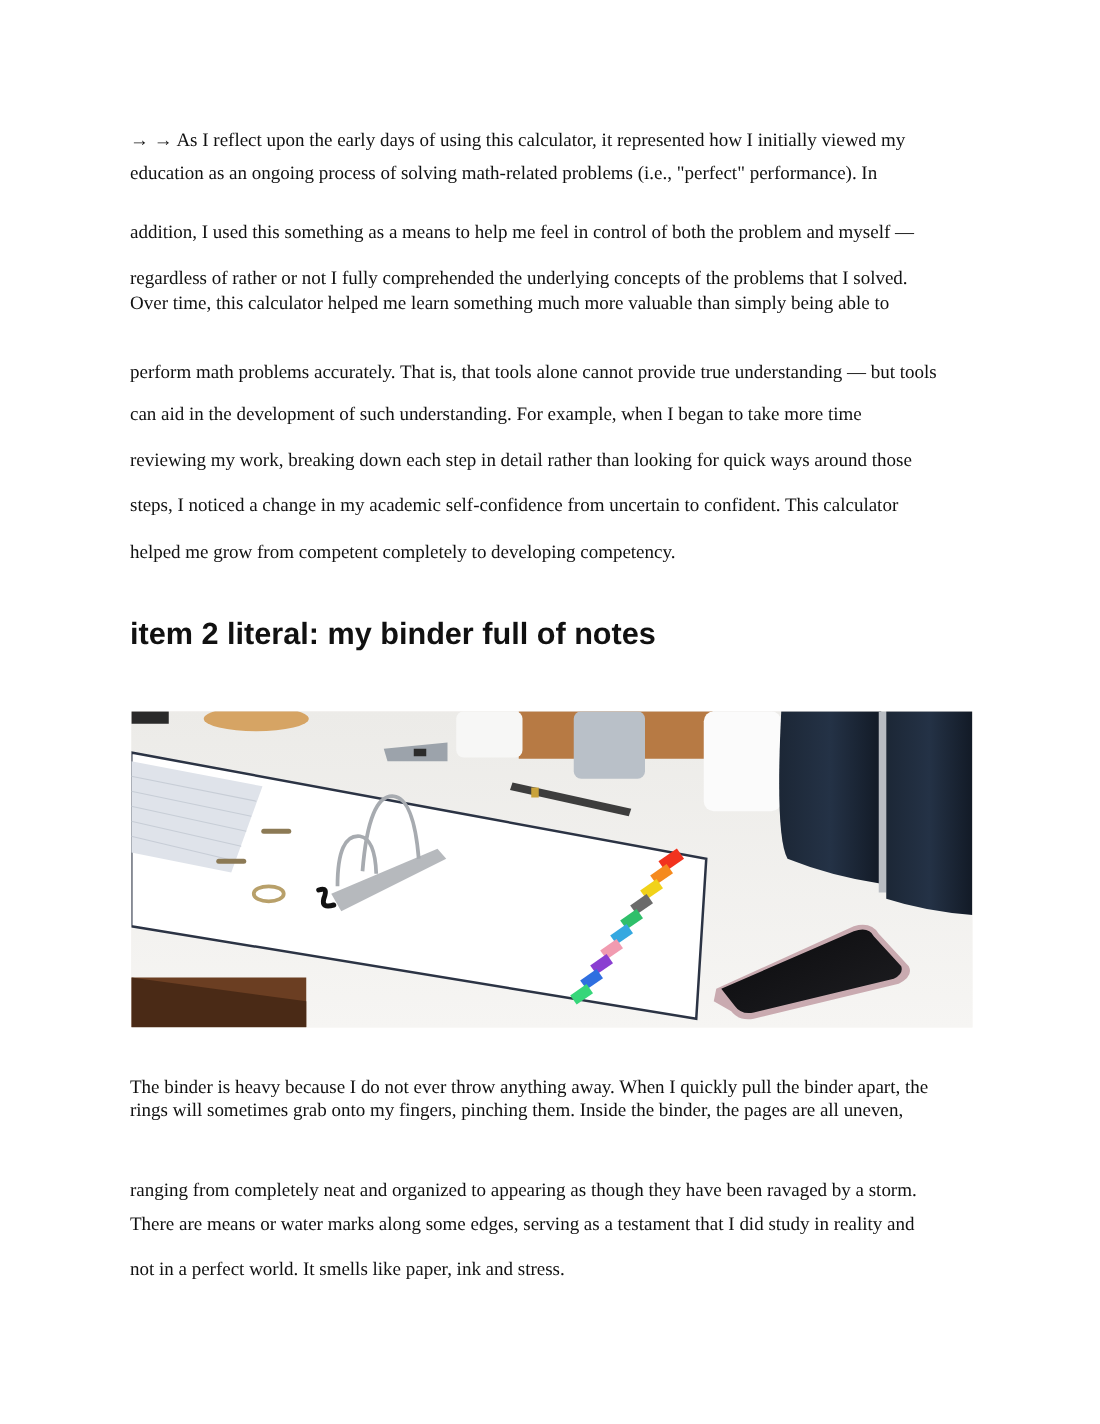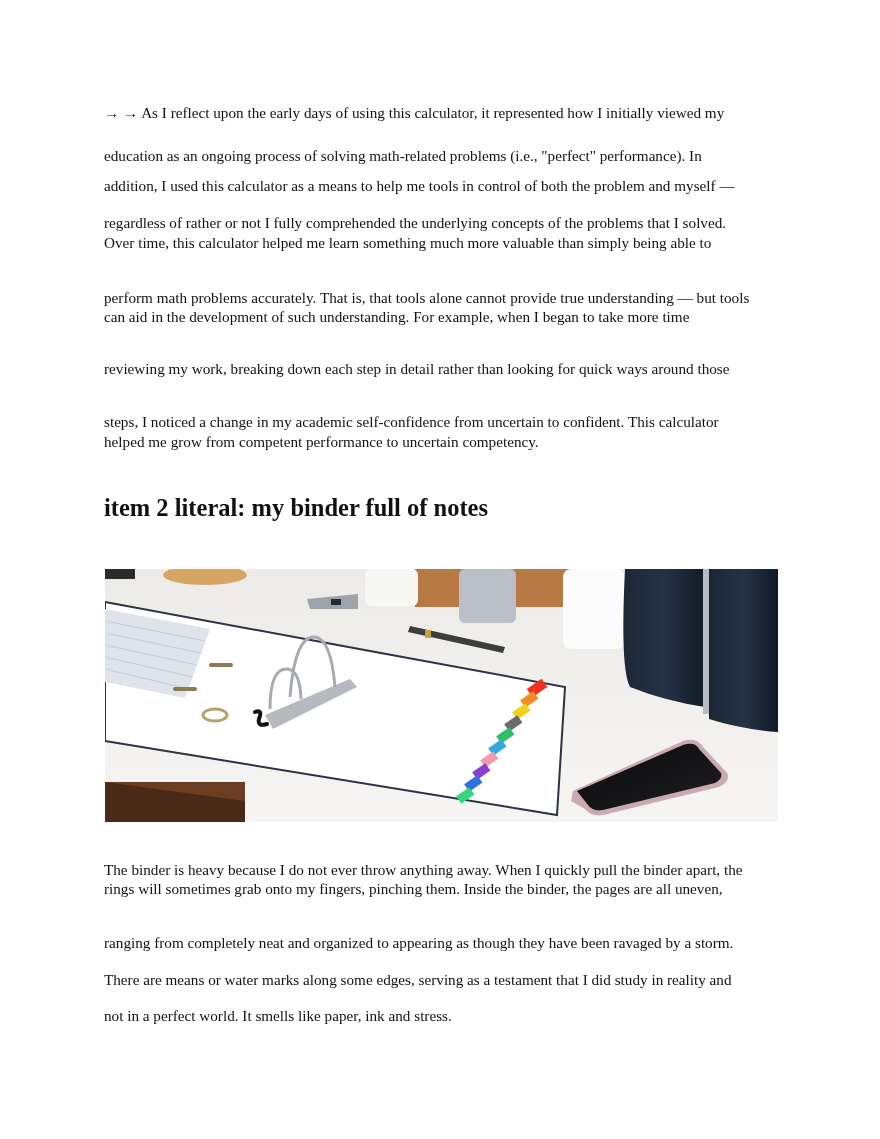--- a/index.html
+++ b/index.html
@@ -1,36 +1,36 @@
 <!DOCTYPE html>
 <html><head>
   <meta charset="utf-8">
   <style>
     html, body { margin: 0; padding: 0; background: #ffffff; }
     body { width: 880px; height: 1139px; position: relative; overflow: hidden; font-family: "Liberation Serif", serif; color: #111; }
     .para { position: absolute; left: 104px; width: 680px; font-size: 15.2px; }
     .line { position: absolute; left: 0; white-space: nowrap; line-height: 20px; text-align: center; }
-    h2 { position: absolute; left: 104px; top: 492px; margin: 0; font-size: 24.5px; font-weight: bold; font-family: Liberation Serif, serif; line-height: 32px; white-space: nowrap; }
+    h2 { position: absolute; left: 104px; top: 492px; margin: 0; font-size: 24.5px; font-weight: bold; font-family: Liberation Sans, sans-serif; line-height: 32px; white-space: nowrap; }
     .photo { position: absolute; left: 105px; top: 569px; width: 673px; height: 253px; overflow: hidden; background: #f3f1ee; }
     .photo svg { display: block; }
   </style>
 </head>
 <body>
 
 <div class="para" style="top:103px;">
   <div class="line" style="top:0px">→ → As I reflect upon the early days of using this calculator, it represented how I initially viewed my</div>
-  <div class="line" style="top:43px">education as an ongoing process of solving math-related problems (i.e., "perfect" performance). In</div>
-  <div class="line" style="top:73px">addition, I used this calculator as a means to help me tools in control of both the problem and myself —</div>
+  <div class="line" style="top:26px">education as an ongoing process of solving math-related problems (i.e., "perfect" performance). In</div>
+  <div class="line" style="top:73px">addition, I used this something as a means to help me feel in control of both the problem and myself —</div>
   <div class="line" style="top:109.5px">regardless of rather or not I fully comprehended the underlying concepts of the problems that I solved.</div>
   <div class="line" style="top:130px">Over time, this calculator helped me learn something much more valuable than simply being able to</div>
   <div class="line" style="top:185px">perform math problems accurately. That is, that tools alone cannot provide true understanding — but tools</div>
-  <div class="line" style="top:204px">can aid in the development of such understanding. For example, when I began to take more time</div>
+  <div class="line" style="top:219px">can aid in the development of such understanding. For example, when I began to take more time</div>
   <div class="line" style="top:255.5px">reviewing my work, breaking down each step in detail rather than looking for quick ways around those</div>
-  <div class="line" style="top:309px">steps, I noticed a change in my academic self-confidence from uncertain to confident. This calculator</div>
-  <div class="line" style="top:328.5px">helped me grow from competent performance to uncertain competency.</div>
+  <div class="line" style="top:292px">steps, I noticed a change in my academic self-confidence from uncertain to confident. This calculator</div>
+  <div class="line" style="top:328.5px">helped me grow from competent completely to developing competency.</div>
 </div>
 
 <h2>item 2 literal: my binder full of notes</h2>
 
 <div class="photo">
   <svg width="673" height="253" viewBox="0 0 673 253" xmlns="http://www.w3.org/2000/svg">
     <defs>
       <linearGradient id="desk" x1="0" y1="0" x2="0" y2="1">
         <stop offset="0" stop-color="#ecebe8"></stop>
         <stop offset="1" stop-color="#f6f5f3"></stop>
@@ -88,16 +88,16 @@
       <rect x="352" y="222" width="16" height="9" fill="#37d67a" transform="rotate(-35 360 226)"></rect>
     </g>
     <path d="M468 222 L578 172 Q592 168 598 178 L622 204 Q626 212 614 218 L498 246 Q486 248 480 240 L466 232 Z" fill="#c9aab0"></path>
     <path d="M472 222 L578 176 Q590 172 594 180 L616 204 Q618 210 610 214 L498 241 Q488 243 483 236 Z" fill="url(#phone)"></path>
   </svg>
 </div>
 
 <div class="para" style="top:860px;">
   <div class="line" style="top:0px">The binder is heavy because I do not ever throw anything away. When I quickly pull the binder apart, the</div>
   <div class="line" style="top:19px">rings will sometimes grab onto my fingers, pinching them. Inside the binder, the pages are all uneven,</div>
-  <div class="line" style="top:73px">ranging from completely neat and organized to appearing as though they have been ravaged by a storm.</div>
+  <div class="line" style="top:83px">ranging from completely neat and organized to appearing as though they have been ravaged by a storm.</div>
   <div class="line" style="top:109.5px">There are means or water marks along some edges, serving as a testament that I did study in reality and</div>
   <div class="line" style="top:146px">not in a perfect world. It smells like paper, ink and stress.</div>
 </div>
 
 </body></html>

